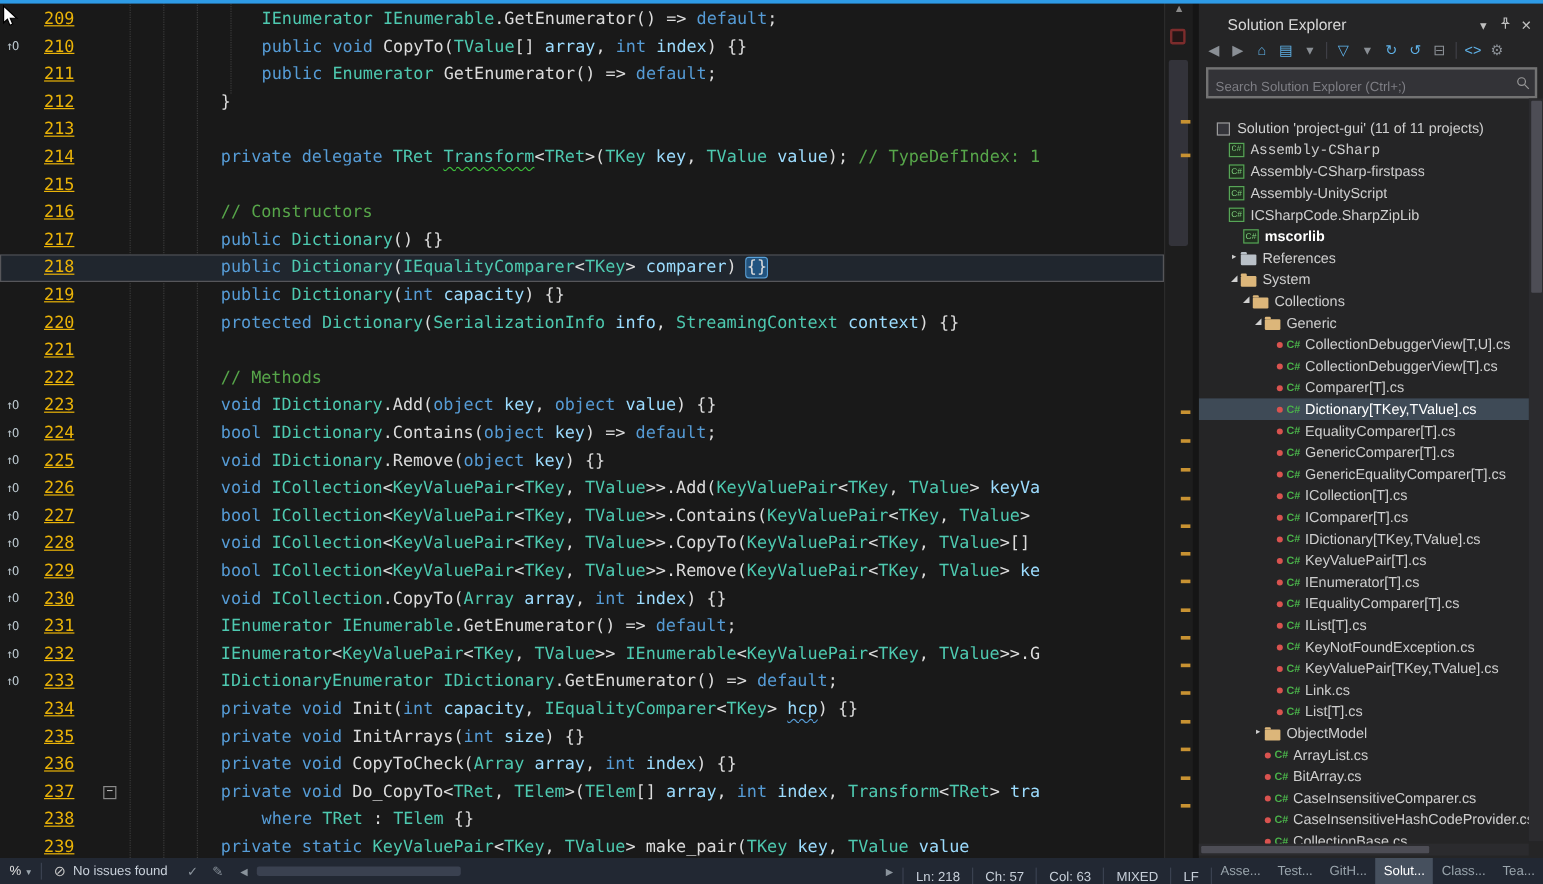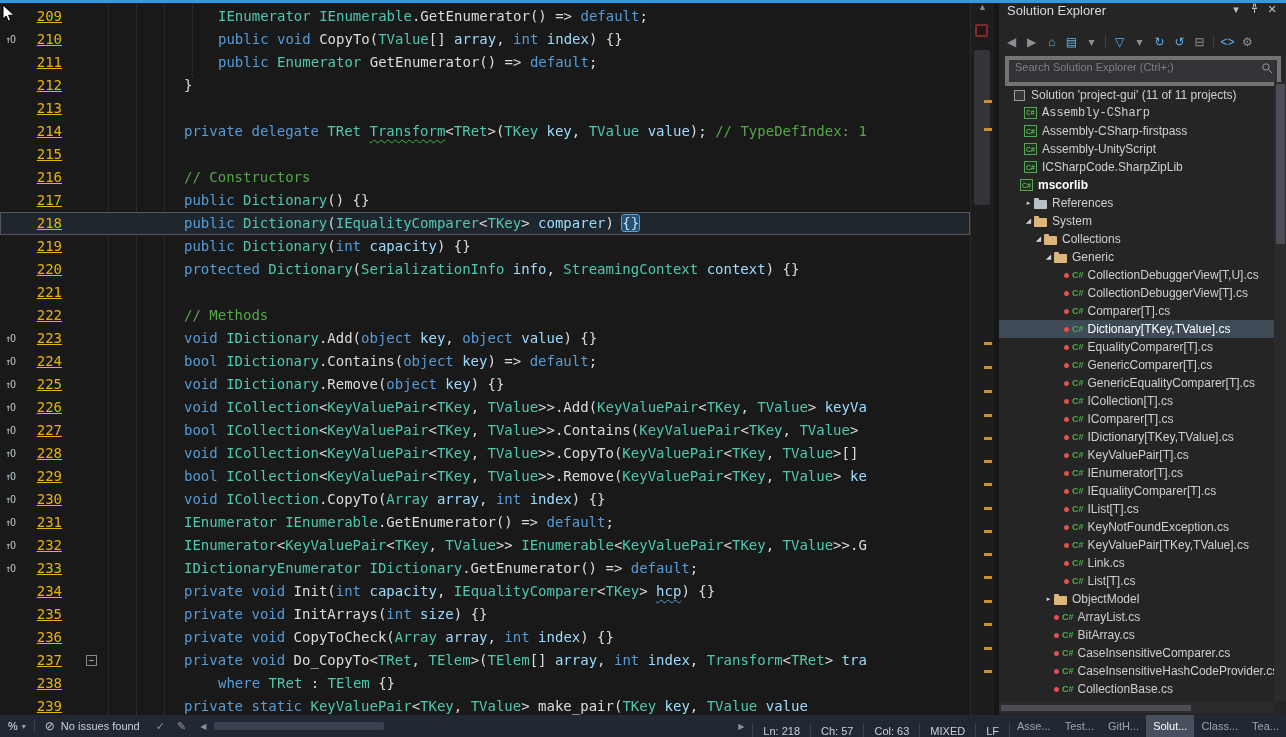--- a/index.html
+++ b/index.html
@@ -30,28 +30,28 @@
   .ann{width:23px;flex:none;background:#1d1d1d;border-left:1px solid #2b2b2b;position:relative;}
   .ann .up{position:absolute;top:2px;left:0;right:0;text-align:center;font-size:9px;color:#8a8a8a;}
   .health{position:absolute;top:24px;left:4px;width:13px;height:13px;border:2px solid #7c2c2c;border-radius:2px;box-sizing:border-box;background:#241616;}
   .vthumb{position:absolute;left:3px;width:16px;background:#33333a;border-radius:2px;}
   .tick{position:absolute;right:2px;width:8px;height:3px;background:#c89232;}
 
   .splitter{width:5px;flex:none;background:#151515;}
 
   
   .se{width:288px;flex:none;background:#252526;display:flex;flex-direction:column;position:relative;color:#cfcfcf;}
-  .se-title{height:25px;display:flex;align-items:flex-start;padding:3px 6px 0 8px;font-size:13px;color:#d8d8d8;}
+  .se-title{height:25px;display:flex;align-items:flex-end;padding:3px 6px 0 24px;font-size:13px;color:#d8d8d8;}
   .se-title .sp{flex:1;}
   .t-ic{width:18px;text-align:center;color:#c0c0c0;font-size:11px;cursor:default;}
   .se-toolbar{height:27px;display:flex;align-items:center;padding:0 4px;gap:3px;}
   .tb-ic{min-width:17px;text-align:center;font-size:12px;color:#5fb2e8;}
   .tb-ic.muted{color:#8a8f95;}
   .tb-sep{width:1px;height:14px;background:#3f3f46;margin:0 2px;}
-  .se-search{margin:1px 6px 0 6px;height:22px;background:#333337;border:4px solid #737373;display:flex;align-items:flex-start;padding:0 4px;}
+  .se-search{margin:1px 6px 16px 6px;height:22px;background:#333337;border:2px solid #737373;display:flex;align-items:flex-end;padding:0 4px;}
   .se-search input{flex:1;background:transparent;border:0;outline:0;color:#cccccc;font-size:11px;font-family:"Liberation Sans",sans-serif;}
   .se-search input::placeholder{color:#7f7f85;}
   .tree{flex:1;overflow:hidden;font-size:12px;position:relative;}
   .tree-row{height:18px;line-height:18px;display:flex;align-items:center;white-space:nowrap;}
   .tree-row.sel{background:#3e4a56;color:#fff;}
   .arrow{width:11px;flex:none;font-size:7px;color:#d0d0d0;text-align:center;}
   .i-folder{width:13px;height:9px;background:#dcb67a;border-radius:1px;position:relative;margin-right:5px;margin-top:2px;flex:none;}
   .i-folder::before{content:"";position:absolute;top:-2px;left:0;width:5px;height:2px;background:inherit;border-radius:1px 1px 0 0;}
   .i-folder.gray{background:#b9c0c7;}
   .dot{width:5px;height:5px;border-radius:50%;background:#d9534f;margin-right:3px;flex:none;}
@@ -209,21 +209,21 @@
         <div class="tree-row" style="padding-left: 14px;">
           <span class="arrow"></span>
           <span class="i-proj">C#</span>
           <span class="lbl">Assembly-UnityScript</span>
         </div>
         <div class="tree-row" style="padding-left: 14px;">
           <span class="arrow"></span>
           <span class="i-proj">C#</span>
           <span class="lbl">ICSharpCode.SharpZipLib</span>
         </div>
-        <div class="tree-row" style="padding-left: 10px;">
+        <div class="tree-row" style="padding-left: 26px;">
           <span class="arrow"></span>
           <span class="i-proj">C#</span>
           <span class="lbl bold">mscorlib</span>
         </div>
         <div class="tree-row" style="padding-left: 24px;">
           <span class="arrow">▸</span>
           <span class="i-folder gray"></span>
           <span class="lbl">References</span>
         </div>
         <div class="tree-row" style="padding-left: 24px;">

